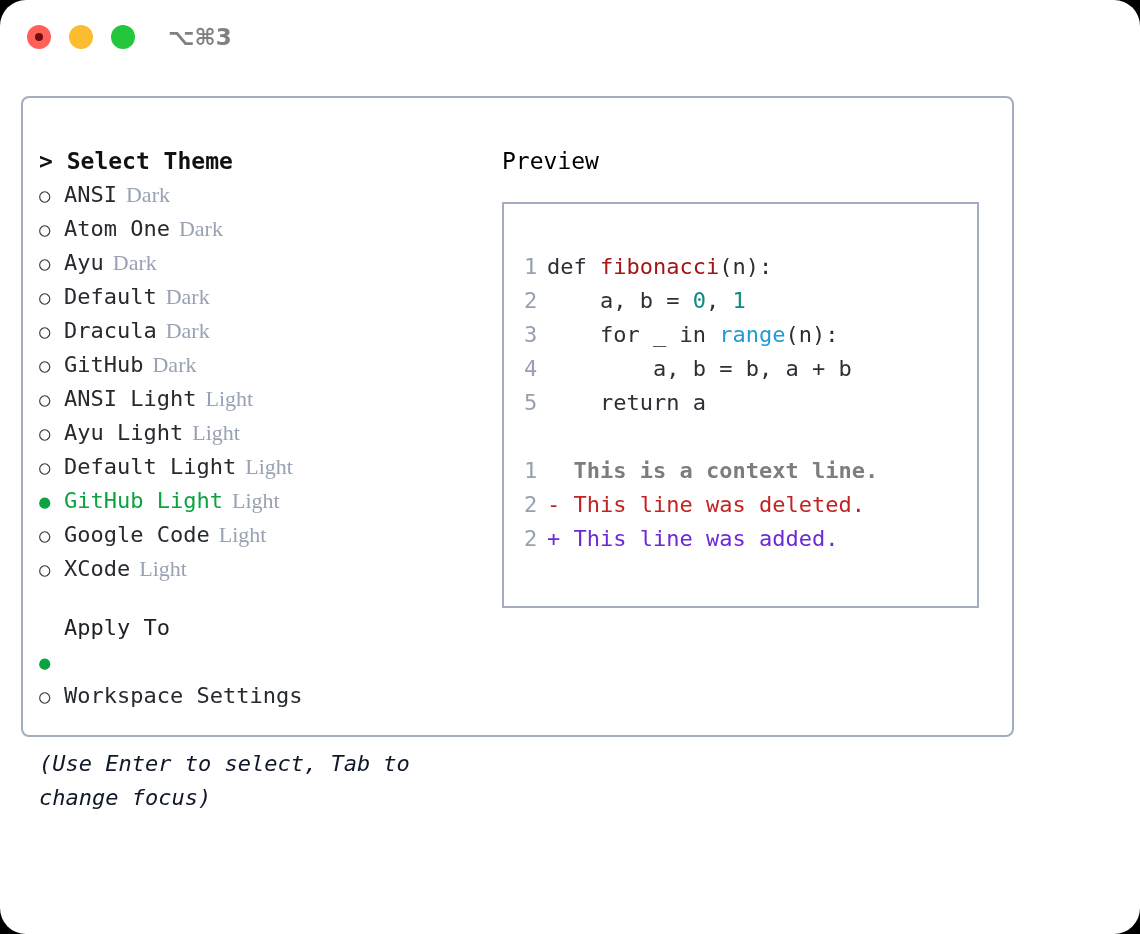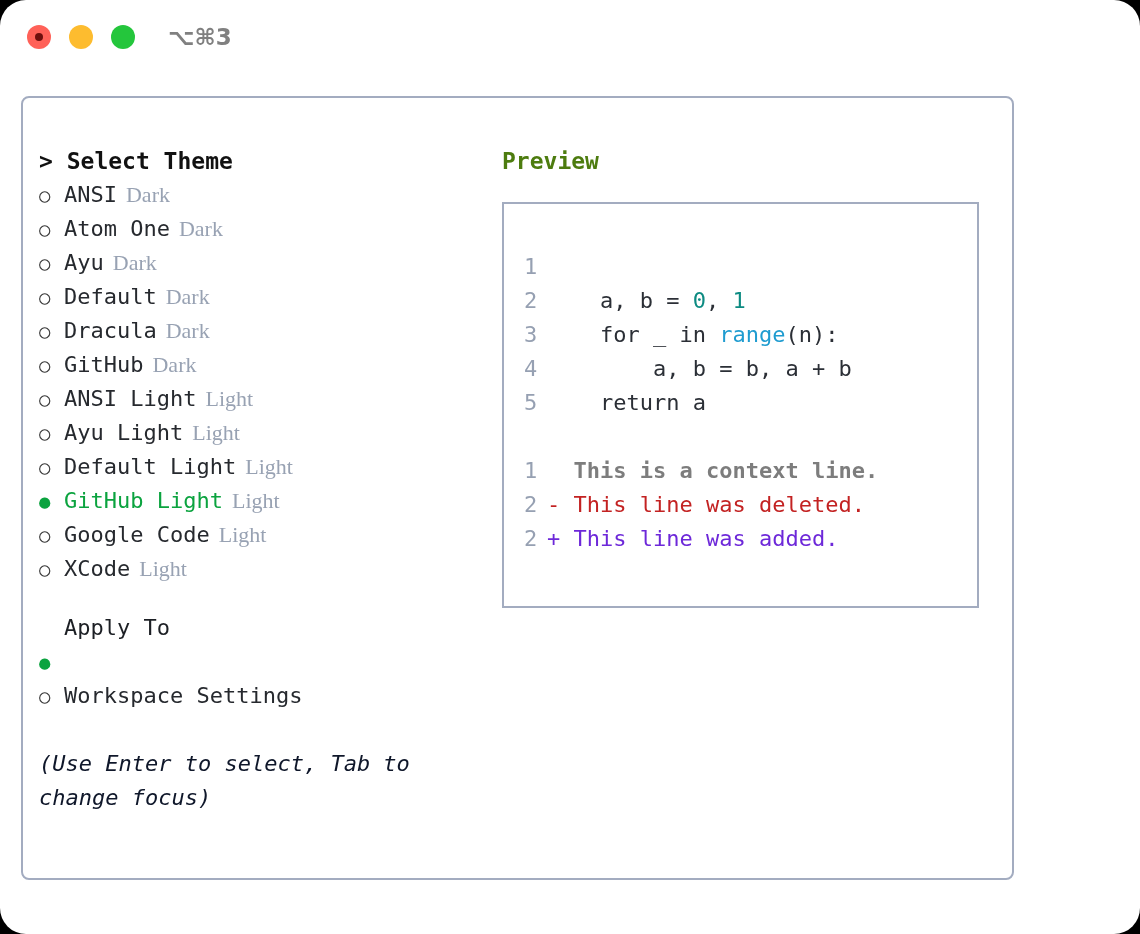--- a/index.html
+++ b/index.html
@@ -60,21 +60,21 @@
     color: #808080;
     letter-spacing: 0px;
     font-family: "DejaVu Sans", "Liberation Sans", sans-serif;
   }
 
   
   #panel {
     position: absolute;
     left: 21px; top: 96px;
     width: 993px;
-    height: 784px;
+    height: 641px;
     border: 2px solid #a3acc0;
     border-radius: 8px;
     background: #ffffff;
     padding-left: 25px;
   }
 
   
   #left-col {
     position: absolute;
     left: 16px; top: 46px;
@@ -131,22 +131,22 @@
   }
 
   
   #right-col {
     position: absolute;
     left: 479px; top: 46px;
     width: 490px;
   }
   #preview-title {
     font-size: 23px;
-    font-weight: bold;
-    color: #4d7c0f;
+    font-weight: normal;
+    color: #000000;
     line-height: 34px;
     white-space: pre;
   }
 
   #preview-box {
     margin-top: 24px;
     width: 477px;
     height: 406px;
     border: 2px solid #a3acc0;
     background: #ffffff;
@@ -235,21 +235,21 @@
 
       <div id="hint">(Use Enter to select, Tab to change focus)</div>
     </div>
 
     <div id="right-col">
       <div id="preview-title">Preview</div>
 
       <div id="preview-box">
         <div id="code-area">
           <div id="code-lines">
-              <div class="code-line"><span class="lineno">1</span></div>
+              <div class="code-line"><span class="lineno">1</span><span class="code-text"><span class="tok-plain">def </span><span class="tok-fn">fibonacci</span><span class="tok-plain">(n):</span></span></div>
               <div class="code-line"><span class="lineno">2</span><span class="code-text"><span class="tok-plain">    a, b = </span><span class="tok-num">0</span><span class="tok-plain">, </span><span class="tok-num">1</span></span></div>
               <div class="code-line"><span class="lineno">3</span><span class="code-text"><span class="tok-plain">    for _ in </span><span class="tok-call">range</span><span class="tok-plain">(n):</span></span></div>
               <div class="code-line"><span class="lineno">4</span><span class="code-text"><span class="tok-plain">        a, b = b, a + b</span></span></div>
               <div class="code-line"><span class="lineno">5</span><span class="code-text"><span class="tok-plain">    return a</span></span></div>
             </div>
           <div class="spacer-line"></div>
           <div id="diff-lines">
               <div class="code-line"><span class="lineno">1</span><span class="diff-ctx">  This is a context line.</span></div>
               <div class="code-line"><span class="lineno">2</span><span class="diff-del">- This line was deleted.</span></div>
               <div class="code-line"><span class="lineno">2</span><span class="diff-add">+ This line was added.</span></div>

